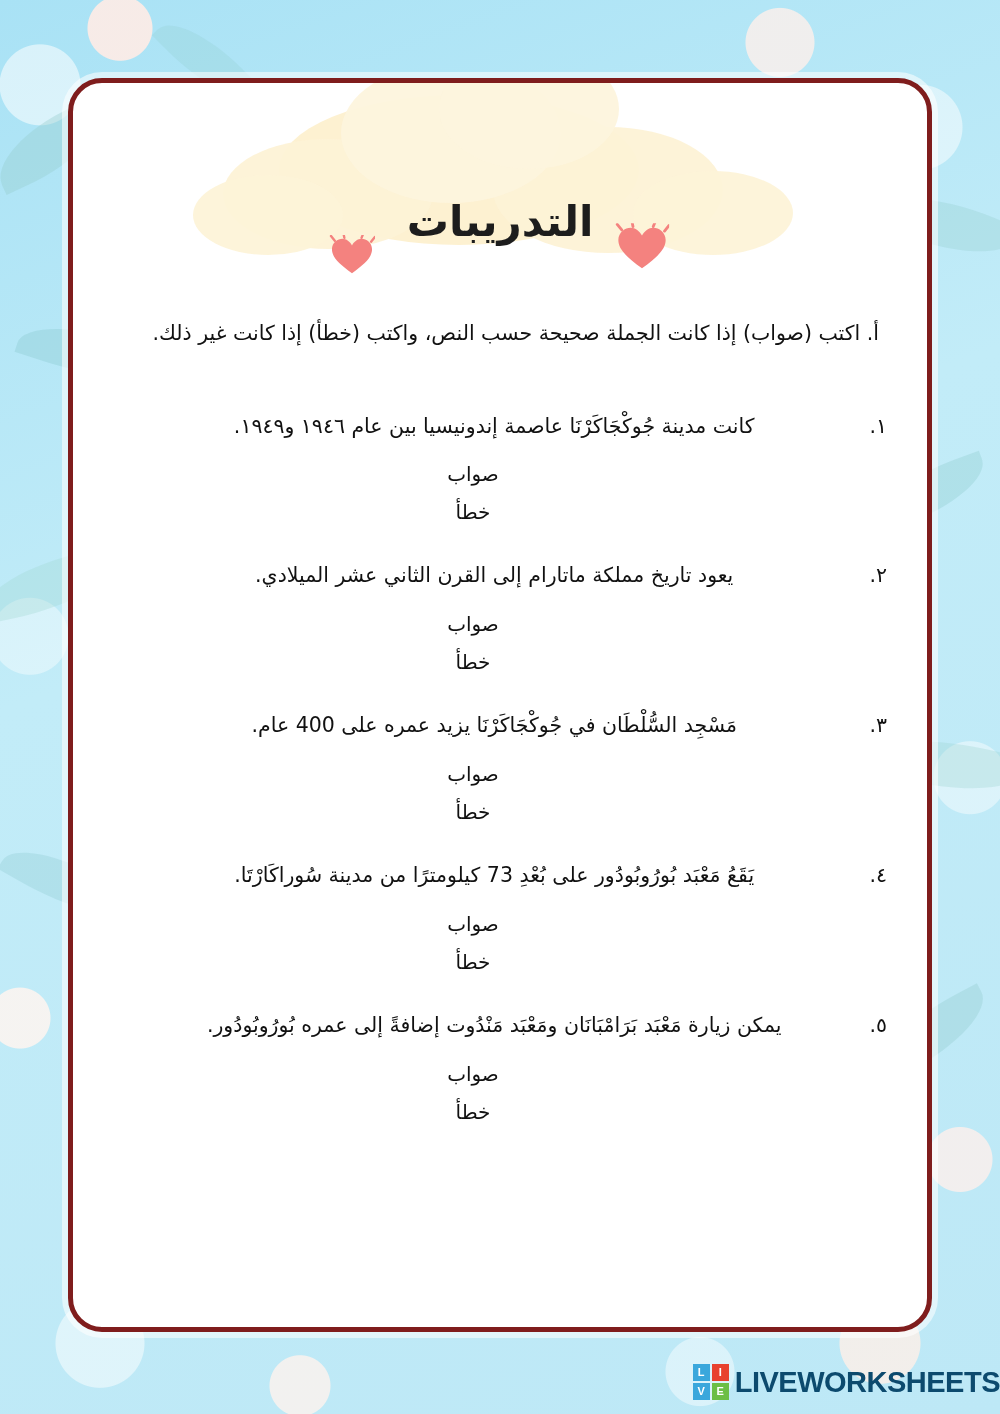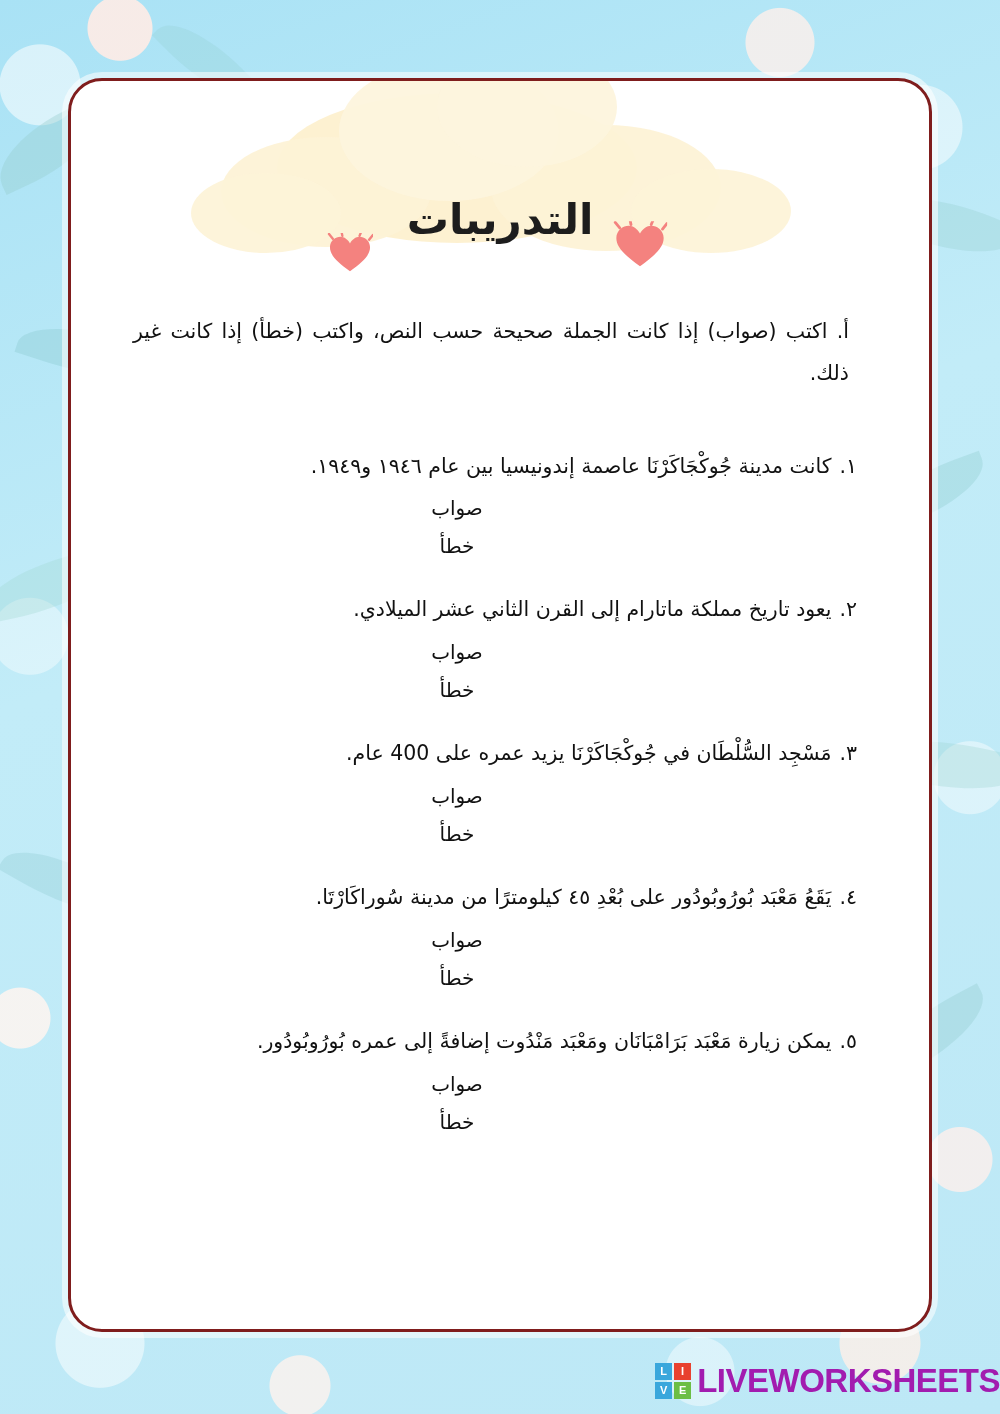--- a/index.html
+++ b/index.html
@@ -48,21 +48,21 @@
   .leaf.l8 { right: 5px;   top: 1010px; width: 125px; height: 46px; transform: rotate(-28deg); background: rgba(140,200,200,.30); }
   .leaf.l9 { left: 150px;  top: 40px;   width: 110px; height: 40px; transform: rotate(45deg); background: rgba(145,205,205,.25); }
   .leaf.l10{ right: 150px; top: 1240px; width: 120px; height: 42px; transform: rotate(-40deg); background: rgba(145,205,205,.25); }
 
   
   .sheet {
     position: absolute;
     left: 68px; top: 78px;
     width: 864px; height: 1254px;
     background: #ffffff;
-    border: 3px solid #7f1d1d;
+    border: 5px solid #7f1d1d;
     border-radius: 34px;
     box-shadow: 0 0 0 6px rgba(255,255,255,.55);
     overflow: hidden;
   }
 
   
   .cloud-wrap {
     position: absolute; left: 0; right: 0; top: -48px; height: 230px;
     pointer-events: none;
   }
@@ -95,21 +95,21 @@
     position: absolute;
     width: 46px; height: 42px;
   }
   .heart svg { width: 100%; height: 100%; display: block; }
   .h-left  { left: 256px; top: 152px; }
   .h-right { left: 546px; top: 144px; transform: scale(1.18); }
 
   
   .content {
     position: absolute;
-    left: 44px; right: 60px; top: 208px;
+    left: 44px; right: 28px; top: 208px;
     direction: rtl;
     text-align: right;
     color: #111;
   }
   .instruction {
     font-size: 20.5px;
     line-height: 2.05;
     text-align: justify;
     text-align-last: right;
     padding: 0 20px 0 18px;
@@ -119,23 +119,23 @@
   .q-item { margin-bottom: 8px; }
   .q-row {
     display: flex;
     align-items: flex-start;
     gap: 8px;
     font-size: 20.5px;
     line-height: 1.85;
     padding: 0 12px 0 10px;
   }
   .q-num { white-space: nowrap; flex: 0 0 auto; }
-  .q-text { flex: 1 1 auto; }
+  .q-text { flex: 1 1 auto; text-align: center; }
   .options {
-    margin-top: 4px;
+    margin-top: 10px;
     padding-right: 0;
   }
   .option {
     font-size: 20px;
     line-height: 1.9;
     text-align: center;
     padding-right: 70px;
   }
   .q-item + .q-item { margin-top: 26px; }
 
@@ -161,23 +161,23 @@
     font-size: 11px; font-weight: bold; color: #fff;
     font-family: "Liberation Sans", sans-serif;
     line-height: 1;
   }
   .sq-l { background: #3aa7dc; }
   .sq-i { background: #e8412f; }
   .sq-v { background: #3aa7dc; }
   .sq-e { background: #6cbe45; }
   .lw-text {
     font-family: "Liberation Sans", sans-serif;
-    font-size: 33px;
+    font-size: 29px;
     font-weight: bold;
-    color: #a21caf;
+    color: #0c4a6e;
     letter-spacing: -.5px;
   }
 </style>
 </head>
 <body>
 
 <div class="bg">
   <div class="leaf l1"></div>
   <div class="leaf l2"></div>
   <div class="leaf l3"></div>
@@ -252,21 +252,21 @@
         </div>
         <div class="options">
           <div class="option">صواب</div>
           <div class="option">خطأ</div>
         </div>
       </li>
 
       <li class="q-item">
         <div class="q-row">
           <span class="q-num">٤.</span>
-          <span class="q-text">يَقَعُ مَعْبَد بُورُوبُودُور على بُعْدِ ٤٥ كيلومترًا من مدينة سُوراكَارْتَا.</span>
+          <span class="q-text">يَقَعُ مَعْبَد بُورُوبُودُور على بُعْدِ 73 كيلومترًا من مدينة سُوراكَارْتَا.</span>
         </div>
         <div class="options">
           <div class="option">صواب</div>
           <div class="option">خطأ</div>
         </div>
       </li>
 
       <li class="q-item">
         <div class="q-row">
           <span class="q-num">٥.</span>

